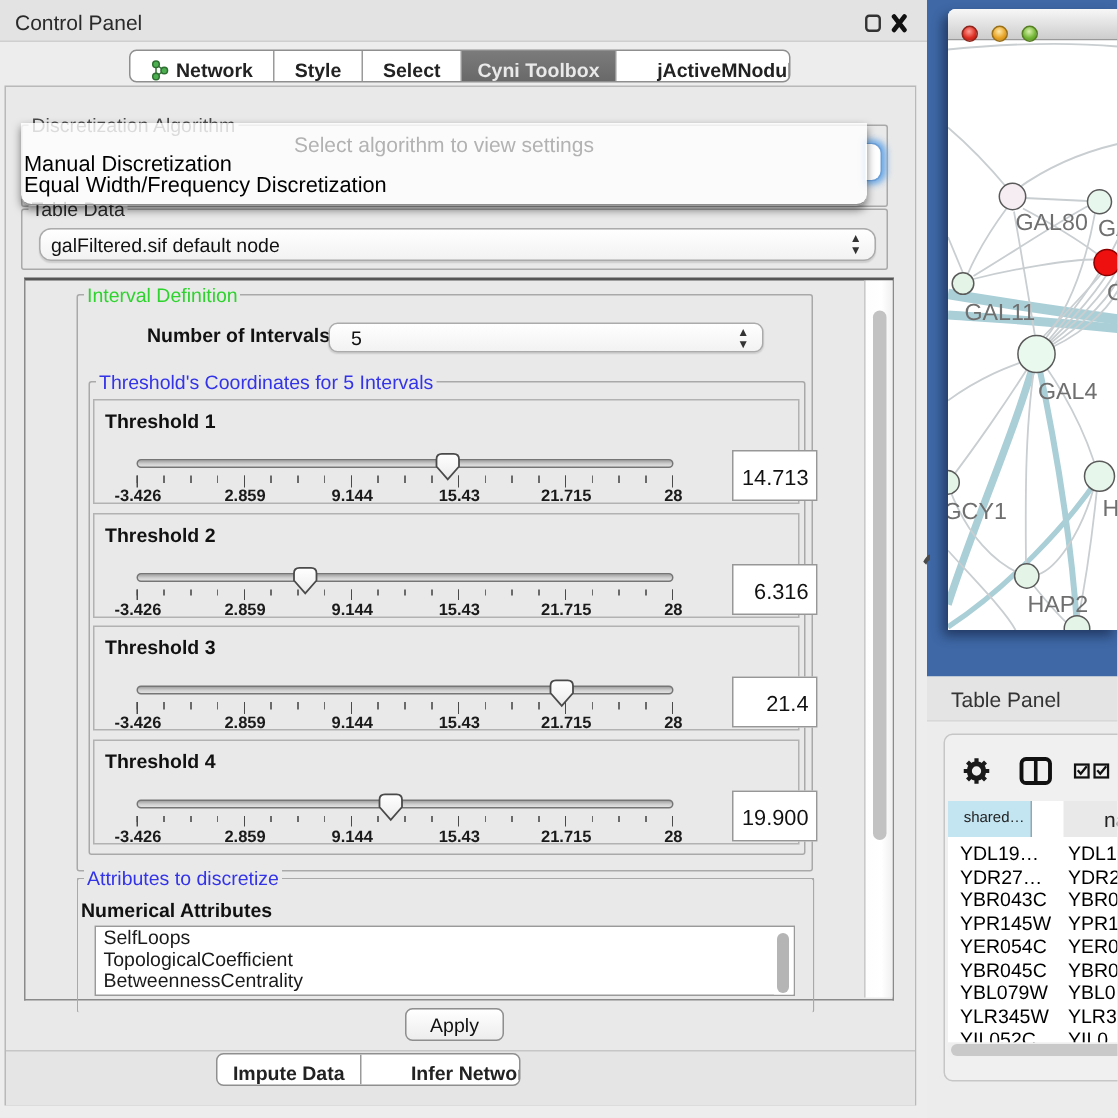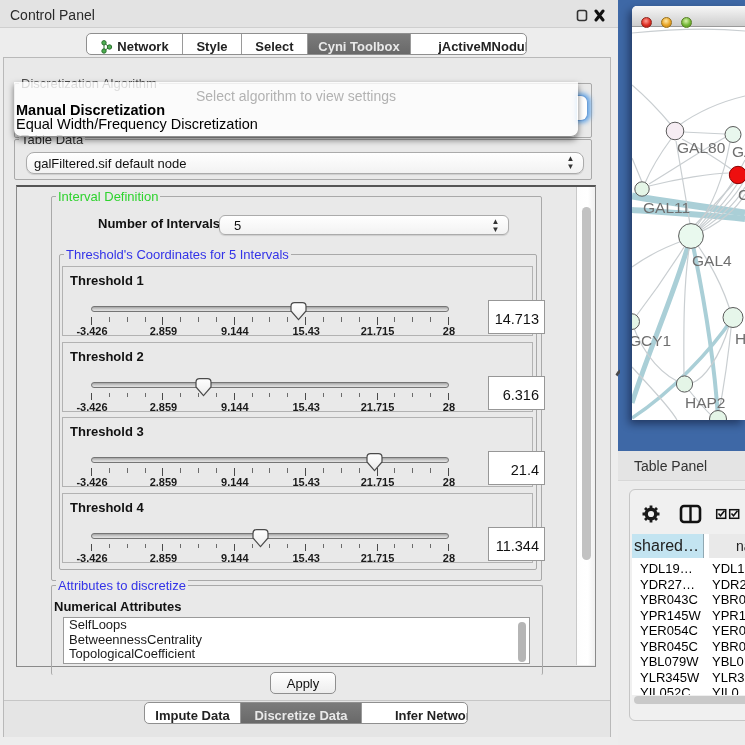--- a/index.html
+++ b/index.html
@@ -36,33 +36,33 @@
 .vbox { position:absolute; left:425px; top:33px; width:57px; height:34px; background:#fff; border:1px solid #979797; }
 .vbox span { position:absolute; right:5px; top:10px; font-size:14.5px; color:#111; }
 
 #numlist { position:absolute; left:63px; top:617px; width:467px; height:47px; background:#fff; border:1px solid #9a9a9a; font-size:13px; color:#1a1a1a; overflow:hidden; }
 #numlist div { padding:0 0 0 5px; height:14.7px; line-height:14.5px; }
 
 #apply { position:absolute; left:270px; top:672px; width:66px; height:22px; background:linear-gradient(#ffffff,#ededed); border:1px solid #8f8f8f; border-radius:5px; font-size:13px; color:#111; text-align:center; line-height:21px; }
 
 #popup { position:absolute; left:14px; top:82px; width:564px; height:55px; background:rgba(255,255,255,0.80); border-radius:0 0 7px 7px; border-bottom:1px solid #8f8f8f; box-shadow:0 3px 6px rgba(0,0,0,0.5); z-index:30; }
 #popup .r1 { position:absolute; left:0; right:0; top:6px; text-align:center; color:#b2b2b2; font-size:14px; }
-#popup .r2 { position:absolute; left:2px; top:19.5px; font-weight:bold; font-size:14.5px; color:#000; }
+#popup .r2 { position:absolute; left:2px; top:19.5px; font-weight:normal; font-size:14.5px; color:#000; }
 #popup .r3 { position:absolute; left:2px; top:34px; font-size:14.5px; color:#000; }
 
 #bluebg { left:618px; top:0; width:127px; height:451px; background:#3e68a6; }
 #netwin { position:absolute; left:632px; top:6px; width:113px; height:414px; background:#fff; border-radius:5px 0 0 0; box-shadow:-3px 4px 8px rgba(0,0,20,0.45); }
 #nettitle { position:absolute; left:632px; top:6px; width:113px; height:21px; background:linear-gradient(#f7f7f7,#cdcdcd); border-bottom:1px solid #9a9a9a; border-radius:5px 0 0 0; }
 .tl { position:absolute; top:11px; width:11px; height:11px; border-radius:50%; }
 #tablepanelbar { left:618px; top:451px; width:127px; height:30px; background:#e4e4e4; border-bottom:1px solid #d8d8d8; }
 #tablepanelbar .t { position:absolute; left:16px; top:7px; font-size:14px; color:#333; }
 #tpbg { left:618px; top:482px; width:127px; height:263px; background:#ececec; }
 #tcontainer { position:absolute; left:629px; top:489px; width:130px; height:232px; background:#f0f0f0; border:1px solid #c6c6c6; border-radius:6px; overflow:hidden; }
 #ttable { position:absolute; left:632px; top:534px; width:113px; height:161px; background:#fff; overflow:hidden; }
-.hdr1 { position:absolute; left:0; top:0; width:72px; height:24px; background:#c3e4f1; border-right:1px solid #90a8b2; font-size:16px; color:#222; text-align:right; padding-right:4px; line-height:24px; }
+.hdr1 { position:absolute; left:0; top:0; width:56px; height:24px; background:#c3e4f1; border-right:1px solid #90a8b2; font-size:10px; color:#222; text-align:right; padding-right:4px; line-height:24px; }
 .hdr2 { position:absolute; left:77px; top:0; width:37px; height:24px; background:#e9e9e9; font-size:14px; color:#222; line-height:24px; overflow:hidden; }
 .trow { position:absolute; left:0; width:200px; height:15.6px; font-size:13px; color:#000; }
 .trow b1 { position:absolute; left:8px; font-weight:normal; }
 .trow b2 { position:absolute; left:80px; font-weight:normal; }
 #hscroll { position:absolute; left:632px; top:695px; width:113px; height:10px; background:#efefef; }
 #hscroll div { position:absolute; left:2px; top:1px; width:120px; height:8px; background:#c9c9c9; border-radius:4px; }
 #divider { left:611px; top:57px; width:7px; height:688px; background:#ededed; }
 </style>
 </head>
 <body>
@@ -211,43 +211,42 @@
         <defs>
           <linearGradient id="tg3" x1="0" y1="0" x2="0" y2="1">
             <stop offset="0" stop-color="#ffffff"></stop>
             <stop offset="0.55" stop-color="#f4f4f4"></stop>
             <stop offset="1" stop-color="#e8e8e8"></stop>
           </linearGradient>
         </defs>
         <path d="M2 5.2 Q2 1.6 5.6 1.6 L13.4 1.6 Q17 1.6 17 5.2 L17 10 L9.5 18.6 L2 10 Z" fill="url(#tg3)" stroke="#4a4a4a" stroke-width="1.2"></path>
       </svg>
       <div class="vbox">
-        <span>11.344</span>
+        <span>19.900</span>
       </div>
     </div>
   </div>
 
 <div class="group" style="left:51px; top:585px; width:492px; height:90px; border-bottom:none;">
     <div class="gtitle" style="color:#3333e8;">Attributes to discretize</div>
   </div>
 <div class="abs" style="left:54px; top:599px; font-size:13px; font-weight:bold; color:#111;">Numerical Attributes</div>
 <div id="numlist">
   <div>SelfLoops</div>
+  <div>TopologicalCoefficient</div>
   <div>BetweennessCentrality</div>
-  <div>TopologicalCoefficient</div>
 </div>
 <div class="abs" style="left:516px; top:618px; width:13px; height:45px; background:#fff;"></div>
 <div class="abs" style="left:518px; top:622px; width:8px; height:40px; background:#b5b5b5; border-radius:4px;"></div>
 
 <div id="apply">Apply</div>
 
 <div class="abs" style="left:4px; top:700px; width:606px; height:37px; background:#e5e5e5; border-top:1px solid #c6c6c6;"></div>
 <div class="seg" style="left:144px; top:702px; z-index:5;">
   <span style="width:96px;">Impute Data</span>
-  <span class="on" style="width:121px;">Discretize Data</span>
   <span style="width:105px;">Infer Network</span>
 </div>
 
 <div id="popup">
   <div class="r1">Select algorithm to view settings</div>
   <div class="r2">Manual Discretization</div>
   <div class="r3">Equal Width/Frequency Discretization</div>
 </div>
 
 <div class="abs" id="bluebg"></div>

